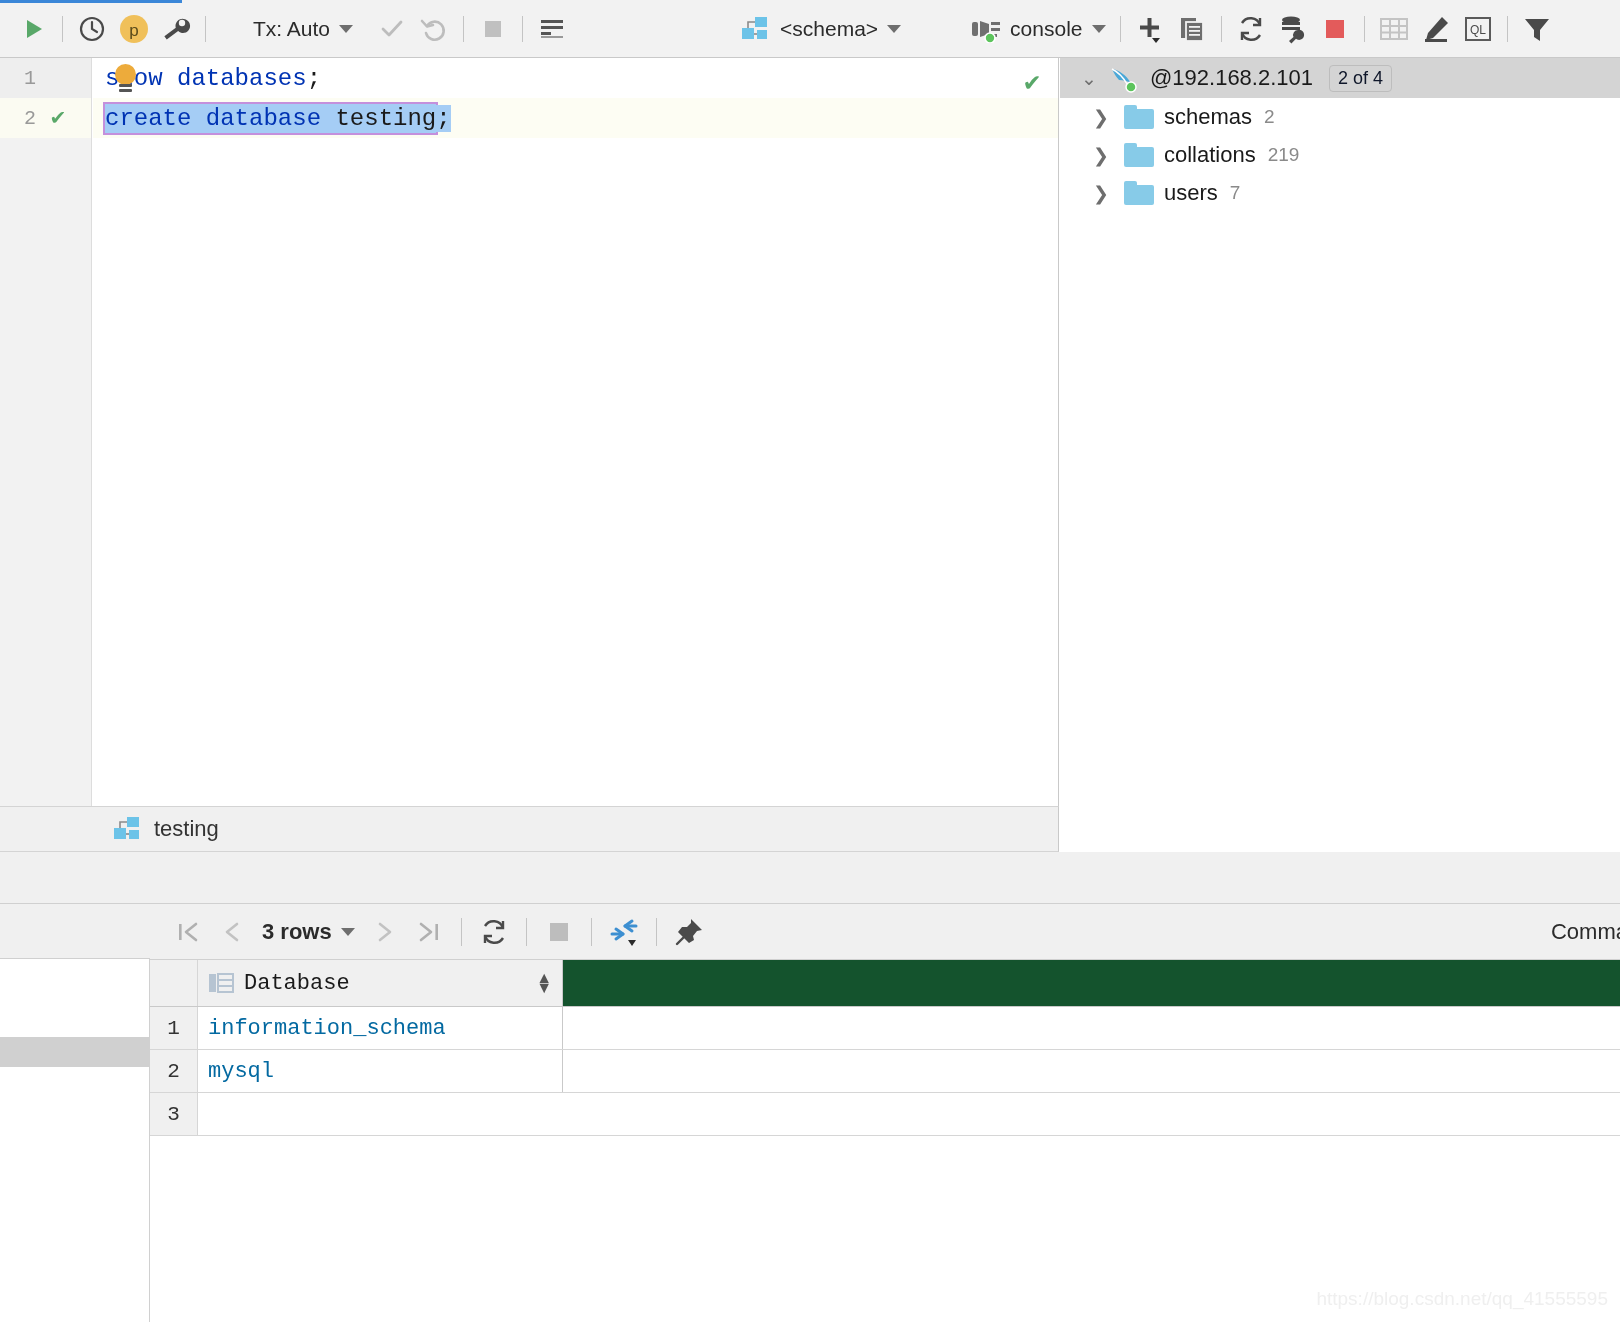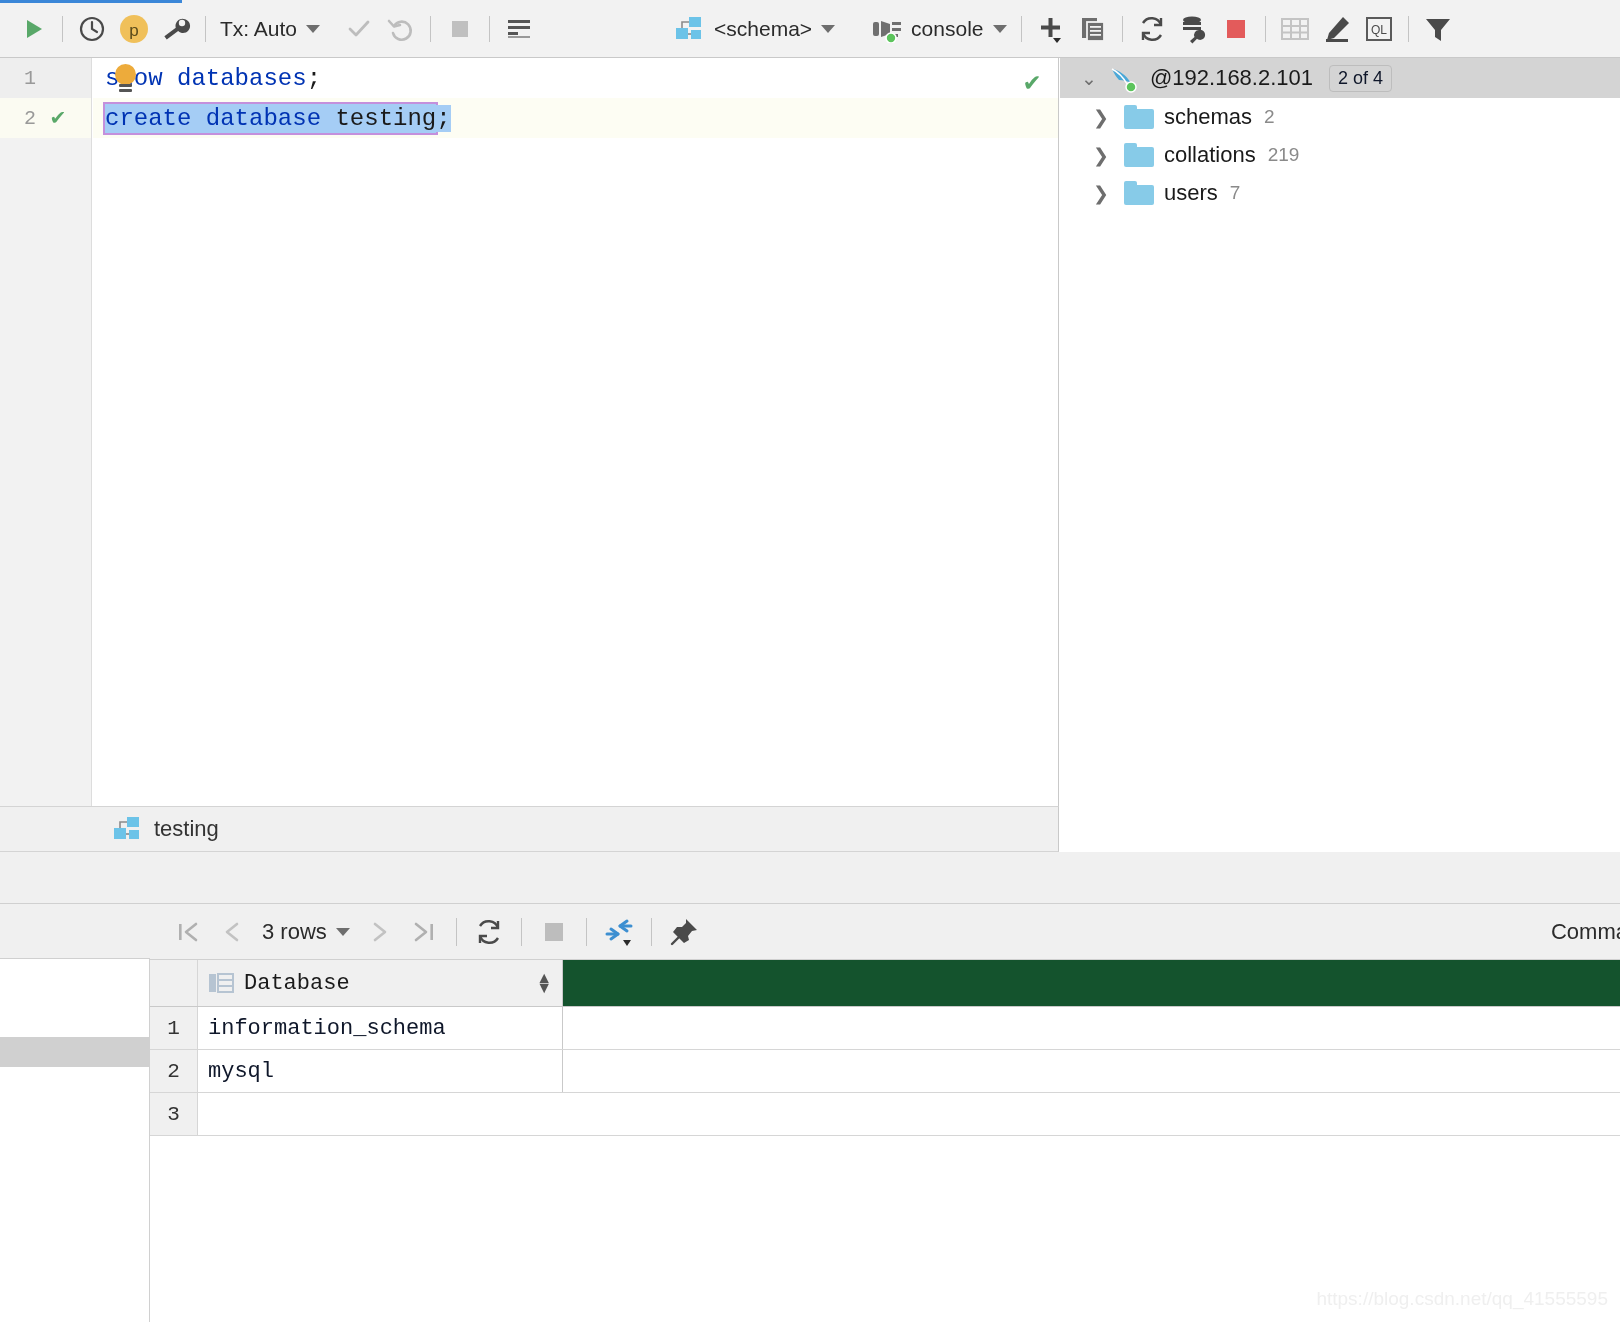--- a/index.html
+++ b/index.html
@@ -33,21 +33,21 @@
   }
   .tb-gap { width: 12px; flex: none; }
   .tb-label {
     font-size: 21px; color: #2b2b2b; white-space: nowrap;
   }
   .chev {
     display: inline-block; width: 0; height: 0;
     border-left: 7px solid transparent; border-right: 7px solid transparent;
     border-top: 8px solid #6e6e6e; margin-left: 9px; vertical-align: middle;
   }
-  .tx-combo { display: flex; align-items: center; padding: 0 6px; }
+  .tx-combo { display: flex; align-items: center; padding: 0 6px; margin-left: 33px; }
 
   
   .editor-wrap {
     position: absolute; top: 58px; left: 0; width: 1059px; height: 748px;
     background: #ffffff;
     border-right: 1px solid #c9c9c9;
   }
   .gutter {
     position: absolute; top: 0; left: 0; width: 92px; height: 100%;
     background: #f2f2f2; border-right: 1px solid #dddddd;
@@ -184,21 +184,21 @@
     border-bottom: 1px solid #d0d0d0;
     display: flex; align-items: center; padding-left: 16px;
     position: relative;
   }
   .rt-btn {
     width: 44px; height: 44px;
     display: flex; align-items: center; justify-content: center; flex: none;
   }
   .rt-sep { width: 1px; height: 28px; background: #c4c4c4; margin: 0 10px; flex: none; }
   .rows-label { font-size: 22px; color: #2b2b2b; white-space: nowrap; }
-  .rows-combo { display: flex; align-items: center; padding: 0 8px; }
+  .rows-combo { display: flex; align-items: center; padding: 0 8px; font-weight: bold; }
   .comma-label {
     position: absolute; right: -8px; font-size: 22px; color: #2b2b2b;
     white-space: nowrap;
   }
 
   
   .grid { position: relative; }
   .grid-head {
     display: flex; height: 47px; background: #14532d;
     border-bottom: 1px solid #c9c9c9;
@@ -224,21 +224,21 @@
   .gr-idx {
     width: 48px; flex: none; background: #f0f0f0;
     border-right: 1px solid #d6d6d6;
     display: flex; align-items: center; justify-content: center;
     font-size: 21px; color: #333;
     font-family: "Liberation Mono", monospace;
   }
   .gr-cell {
     width: 365px; display: flex; align-items: center; padding-left: 10px;
     border-right: 1px solid #c9c9c9; background: #fff;
-    font-size: 22px; color: #0f172a;
+    font-size: 22px; color: #0369a1;
     font-family: "Liberation Mono", monospace;
   }
   .grid-col-icon {
     width: 26px; height: 22px; position: relative; flex: none;
   }
 
   .watermark {
     position: absolute; right: 12px; bottom: 12px;
     font-size: 19px; color: #efefef;
     font-family: "Liberation Sans", sans-serif;

